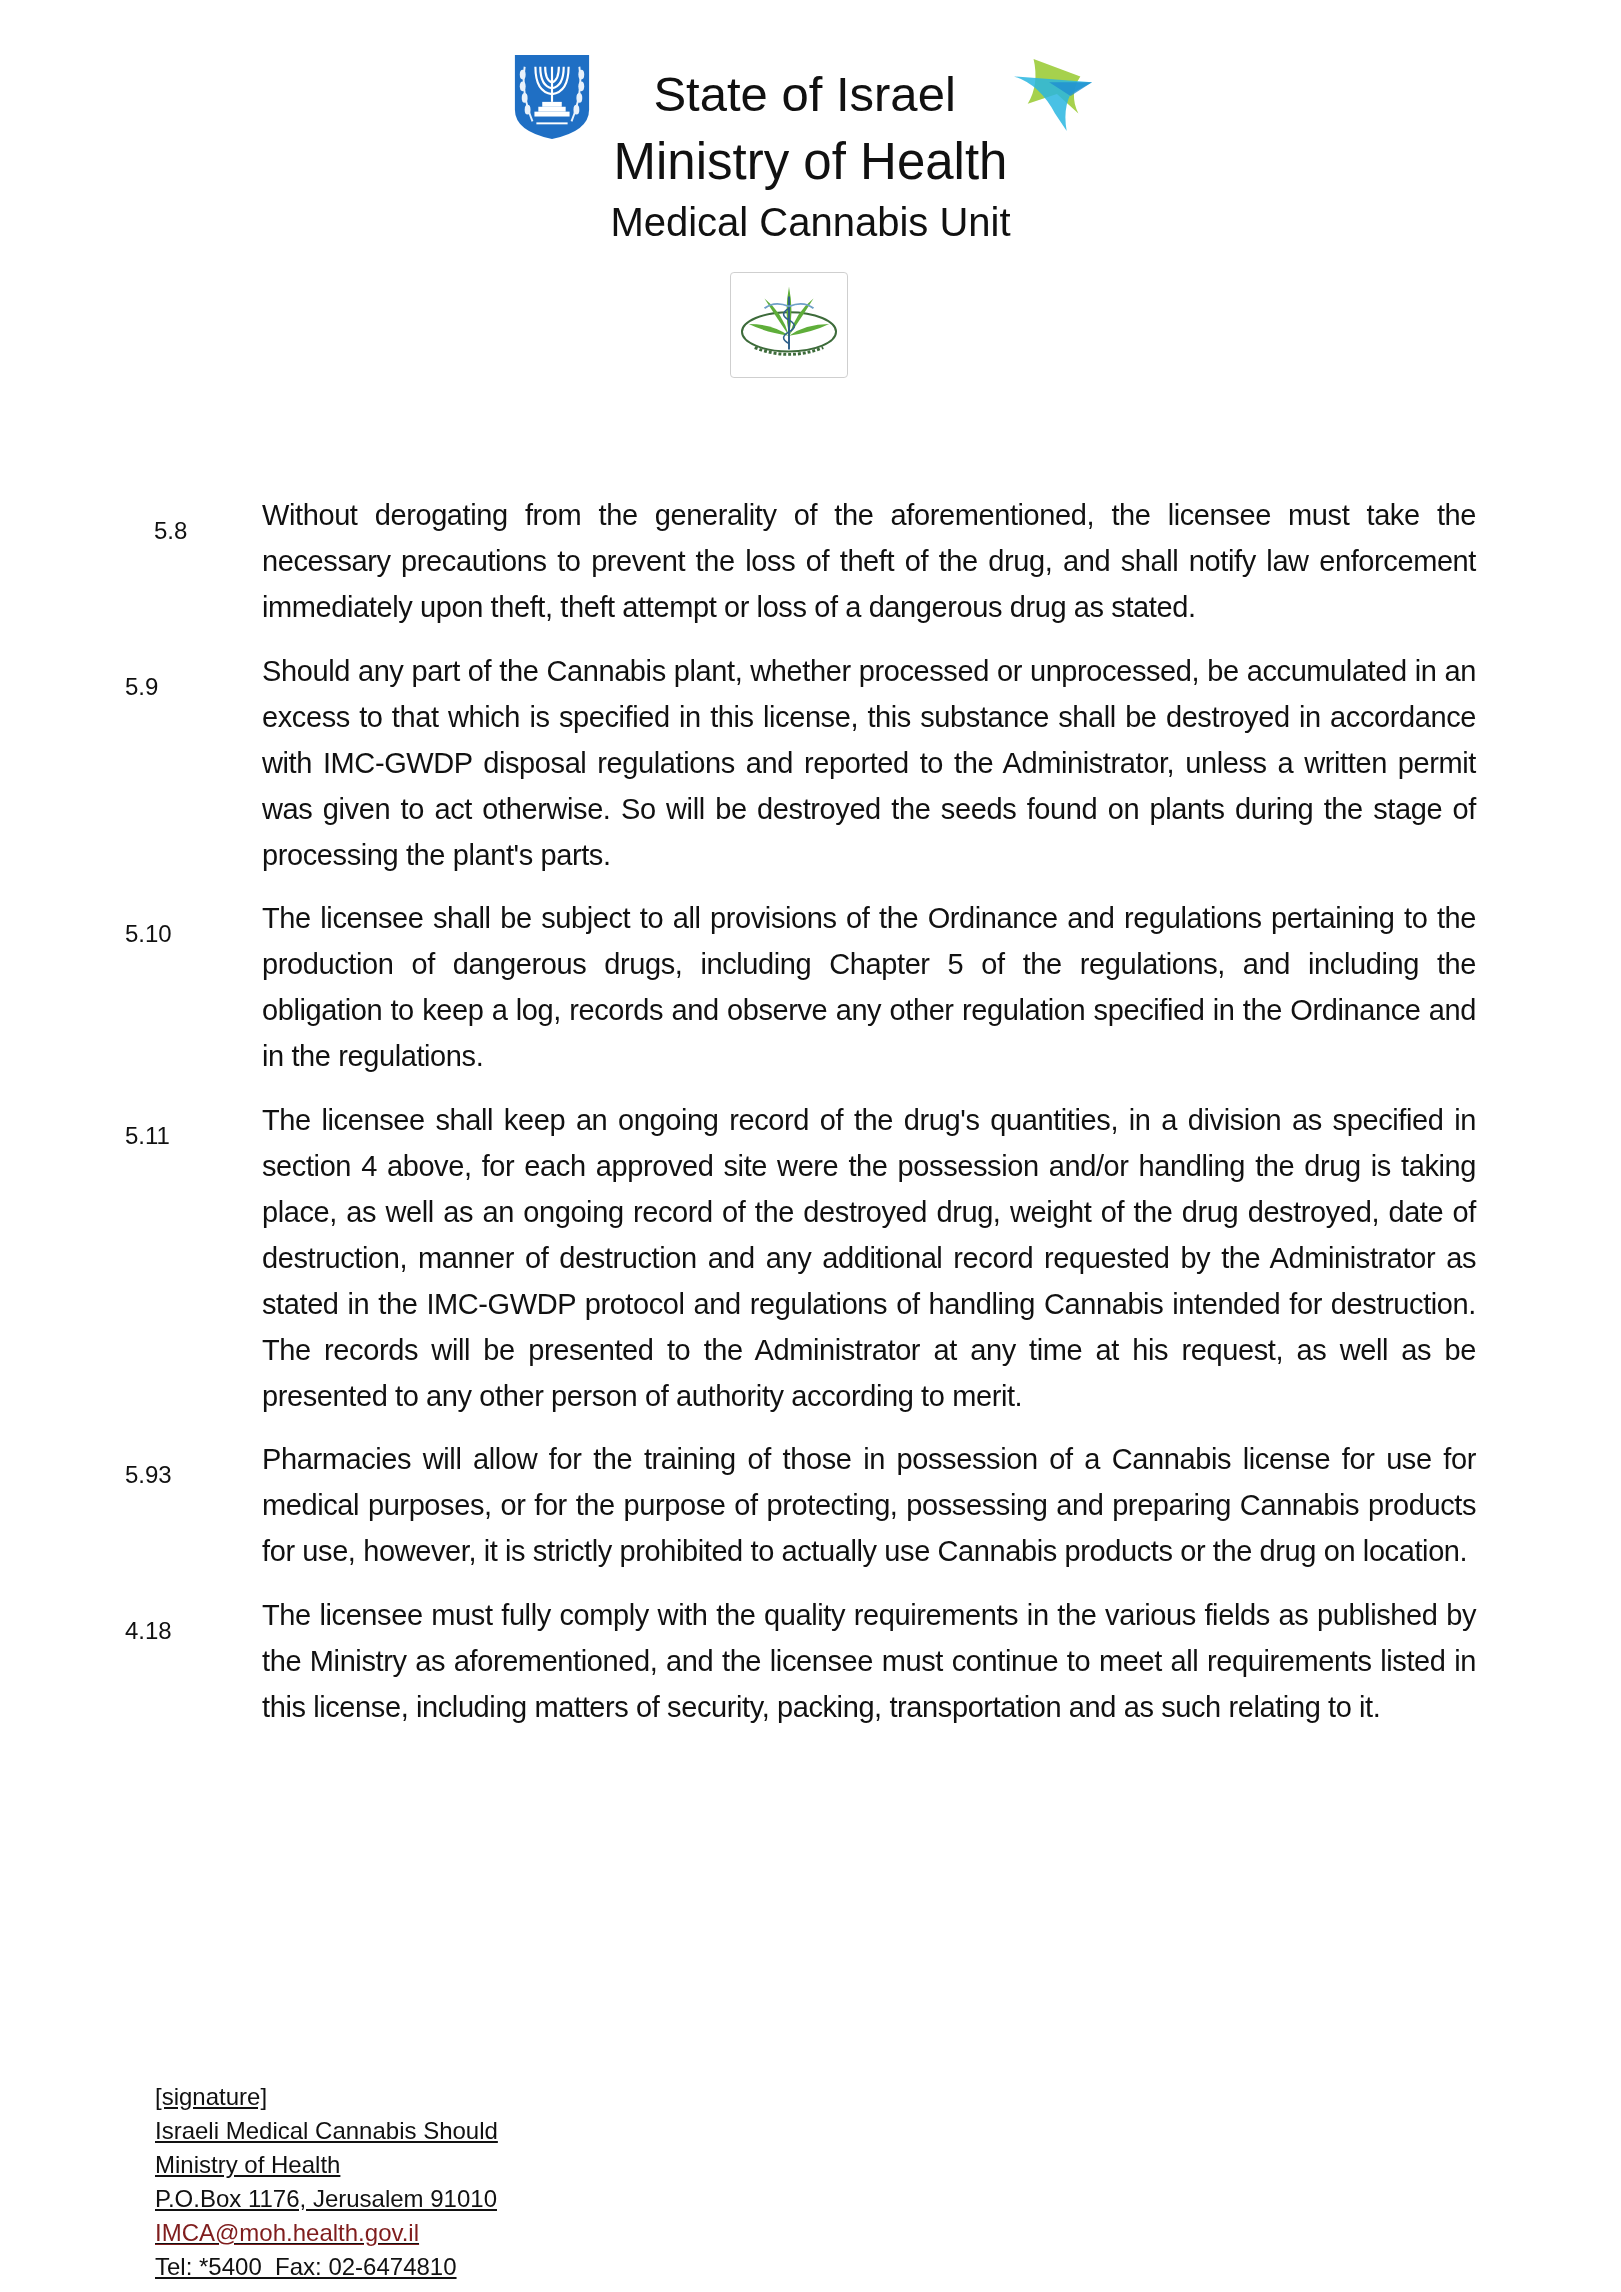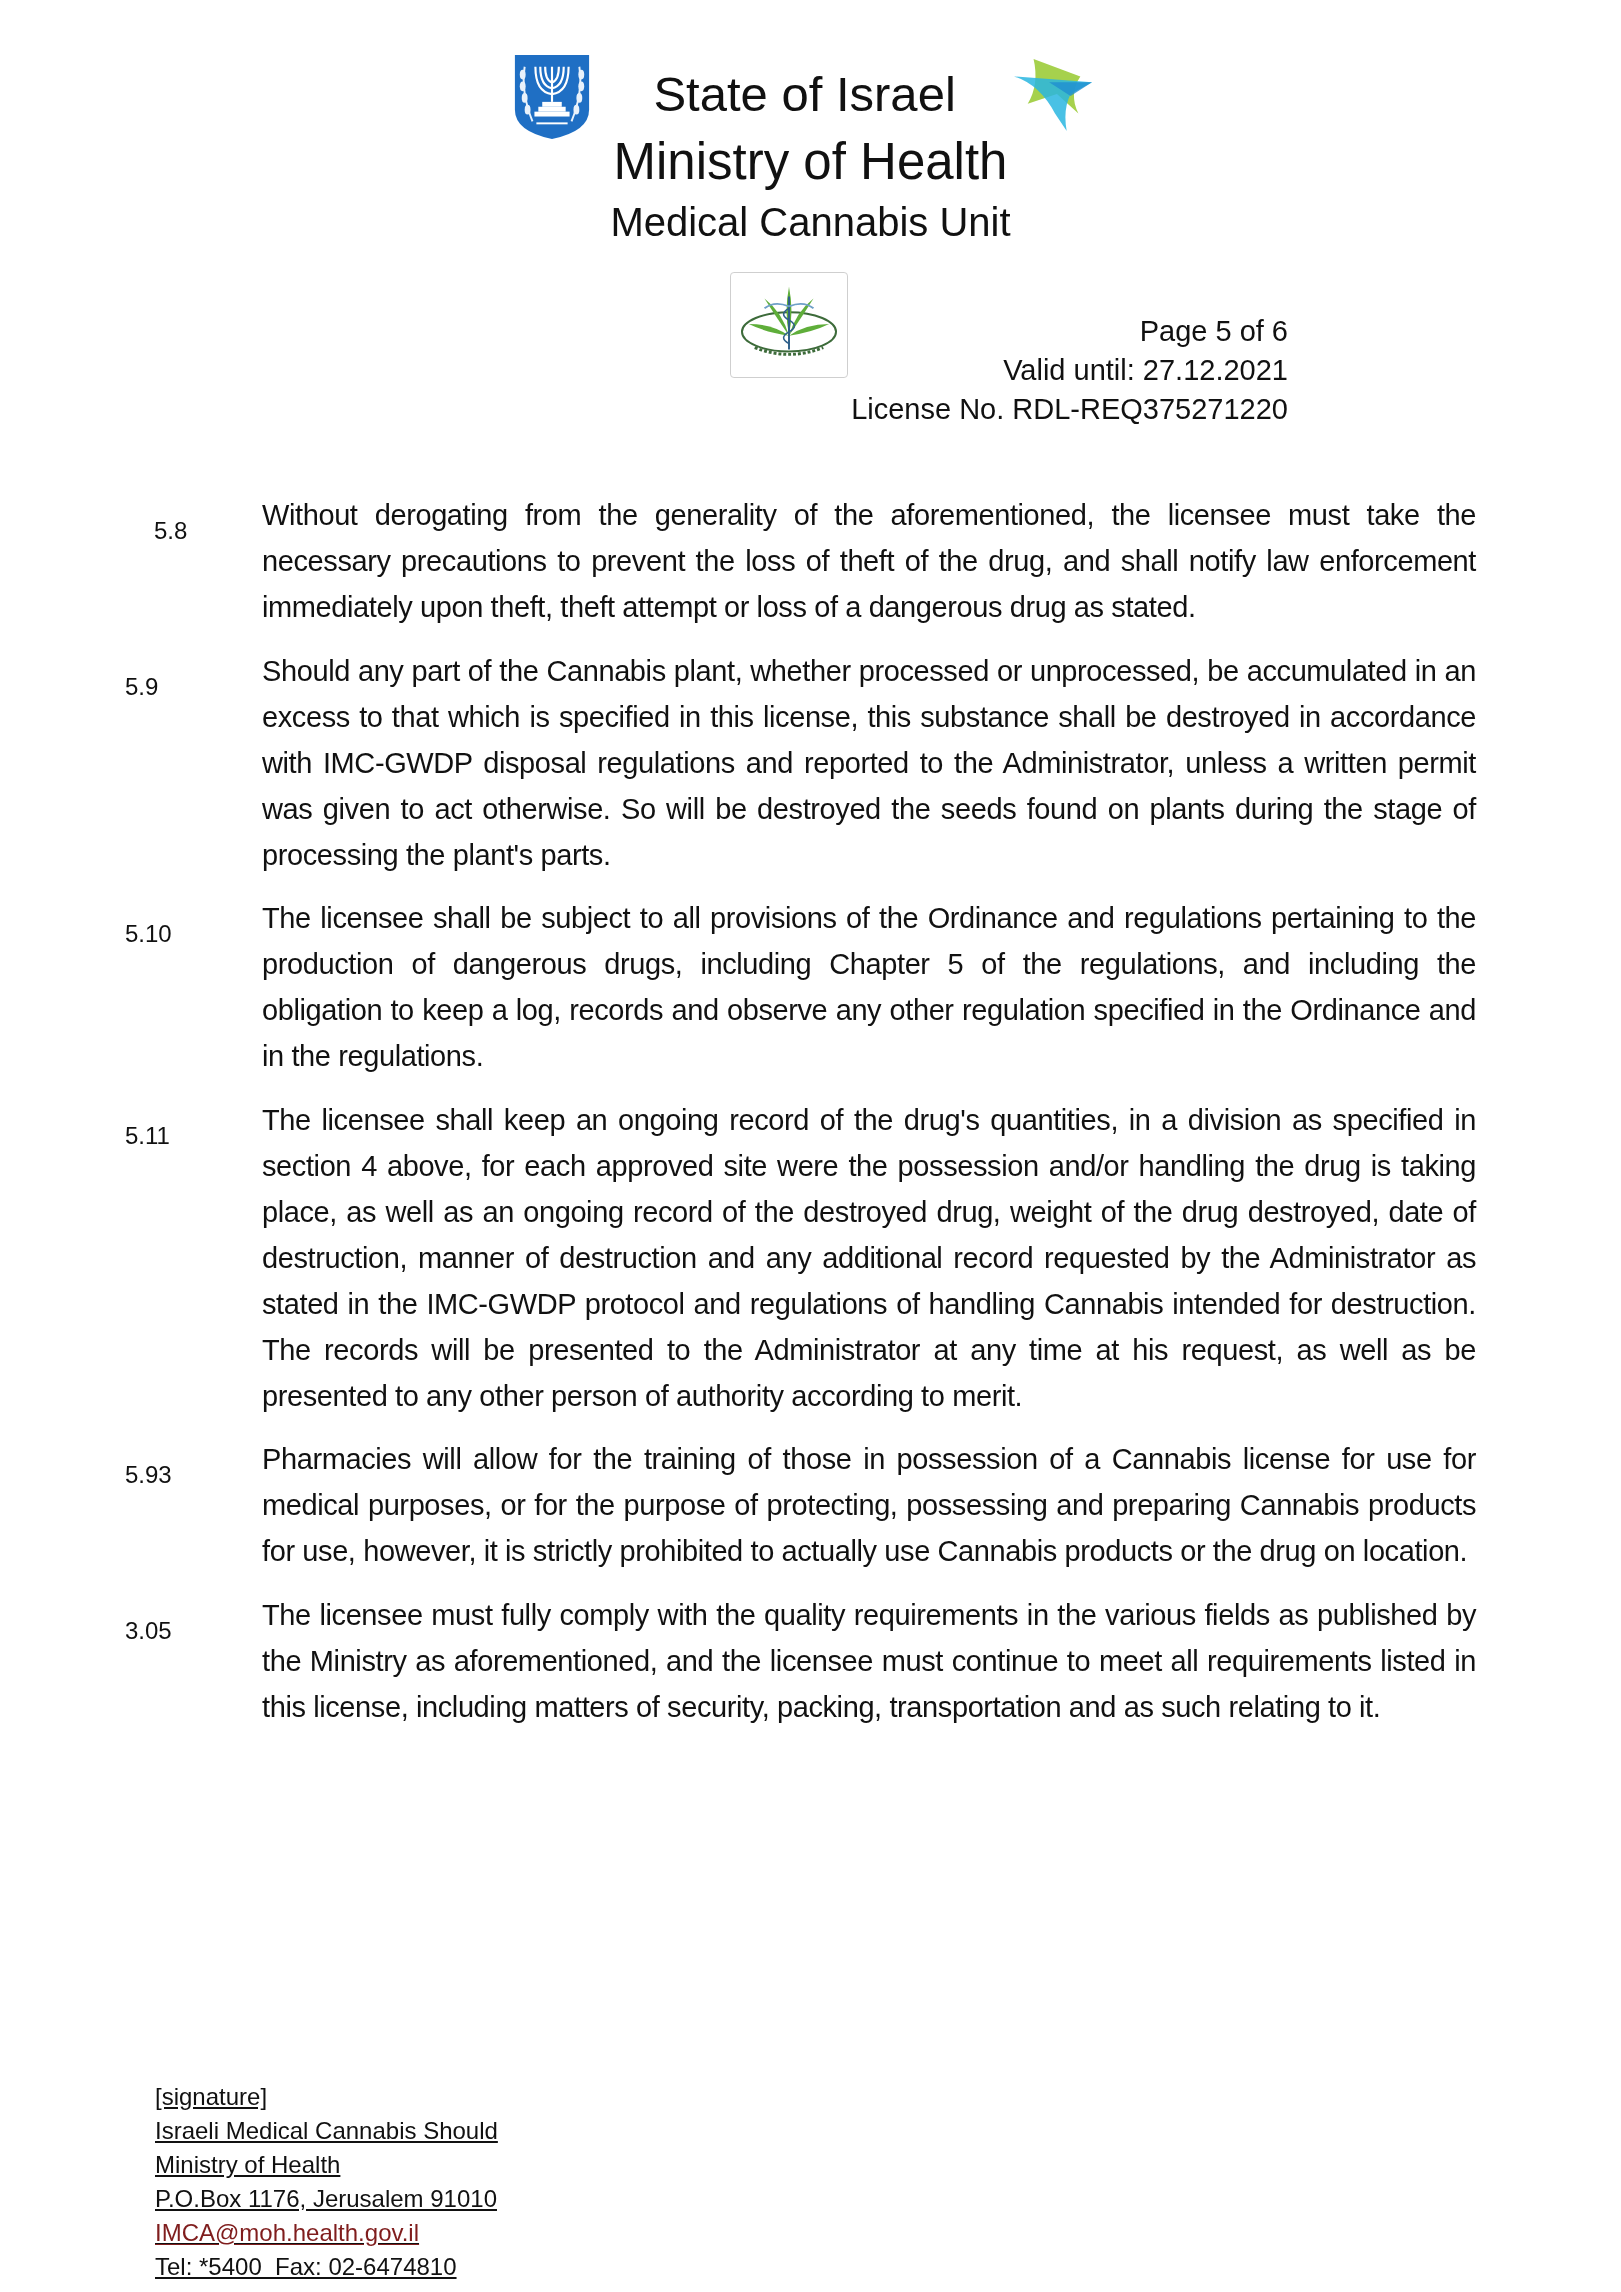--- a/index.html
+++ b/index.html
@@ -192,25 +192,20 @@
         <path d="M55 60 Q30 56 14 48 Q38 48 55 60 Z"></path>
         <path d="M55 60 Q80 56 96 48 Q72 48 55 60 Z"></path>
       </g>
       <path d="M55 20 V74" stroke="#2e5f8a" stroke-width="2"></path>
       <path d="M55 32 Q44 38 55 44 Q66 50 55 56 Q44 62 55 68" stroke="#2e5f8a" stroke-width="1.6" fill="none"></path>
       <path d="M55 30 Q40 24 30 32 M55 30 Q70 24 80 32" stroke="#6fa0c8" stroke-width="2" fill="none"></path>
       <path d="M20 72 Q55 86 90 72" stroke="#3d6b3a" stroke-width="3" fill="none" stroke-dasharray="3 2"></path>
     </svg>
   </div>
 
-  <div class="meta">
-    <div>Page 5 of 6</div>
-    <div>Valid until: 27.12.2021</div>
-    <div>License No. RDL-REQ375271220</div>
-  </div>
 
   <div class="clauses">
     <div class="clause">
       <span class="clause-num first">5.8</span>
       <span class="clause-text">Without derogating from the generality of the aforementioned, the licensee must take the necessary precautions to prevent the loss of theft of the drug, and shall notify law enforcement immediately upon theft, theft attempt or loss of a dangerous drug as stated.</span>
     </div>
     <div class="clause">
       <span class="clause-num">5.9</span>
       <span class="clause-text">Should any part of the Cannabis plant, whether processed or unprocessed, be accumulated in an excess to that which is specified in this license, this substance shall be destroyed in accordance with IMC-GWDP disposal regulations and reported to the Administrator, unless a written permit was given to act otherwise. So will be destroyed the seeds found on plants during the stage of processing the plant's parts.</span>
     </div>
@@ -220,21 +215,21 @@
     </div>
     <div class="clause">
       <span class="clause-num">5.11</span>
       <span class="clause-text">The licensee shall keep an ongoing record of the drug's quantities, in a division as specified in section 4 above, for each approved site were the possession and/or handling the drug is taking place, as well as an ongoing record of the destroyed drug, weight of the drug destroyed, date of destruction, manner of destruction and any additional record requested by the Administrator as stated in the IMC-GWDP protocol and regulations of handling Cannabis intended for destruction. The records will be presented to the Administrator at any time at his request, as well as be presented to any other person of authority according to merit.</span>
     </div>
     <div class="clause">
       <span class="clause-num">5.93</span>
       <span class="clause-text">Pharmacies will allow for the training of those in possession of a Cannabis license for use for medical purposes, or for the purpose of protecting, possessing and preparing Cannabis products for use, however, it is strictly prohibited to actually use Cannabis products or the drug on location.</span>
     </div>
     <div class="clause">
-      <span class="clause-num">3.05</span>
+      <span class="clause-num">4.18</span>
       <span class="clause-text">The licensee must fully comply with the quality requirements in the various fields as published by the Ministry as aforementioned, and the licensee must continue to meet all requirements listed in this license, including matters of security, packing, transportation and as such relating to it.</span>
     </div>
   </div>
 
   <div class="footer">
     <div>[signature]</div>
     <div>Israeli Medical Cannabis Should</div>
     <div>Ministry of Health</div>
     <div>P.O.Box 1176, Jerusalem 91010</div>
     <div><a>IMCA@moh.health.gov.il</a></div>

